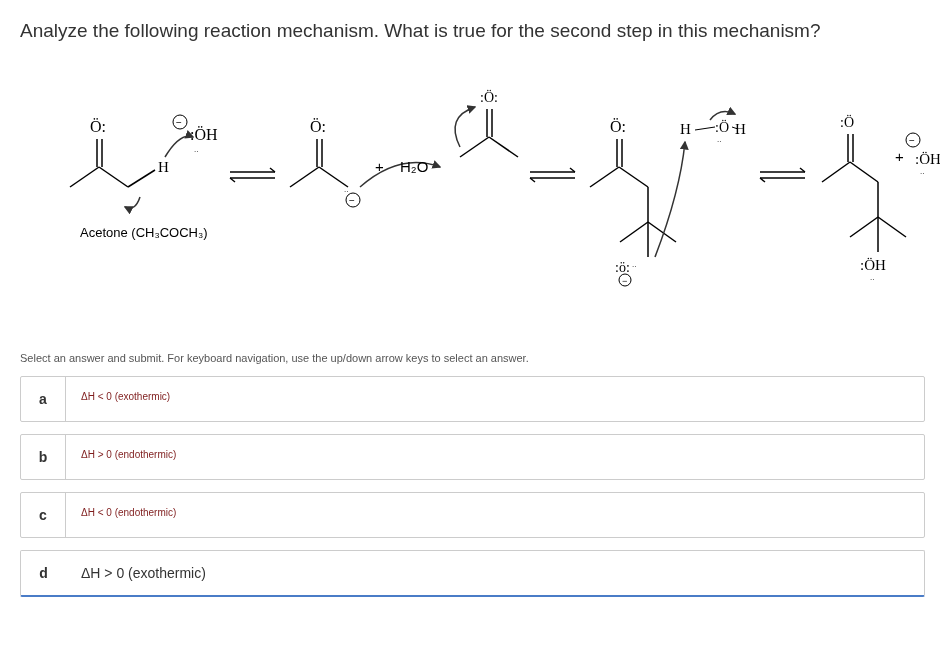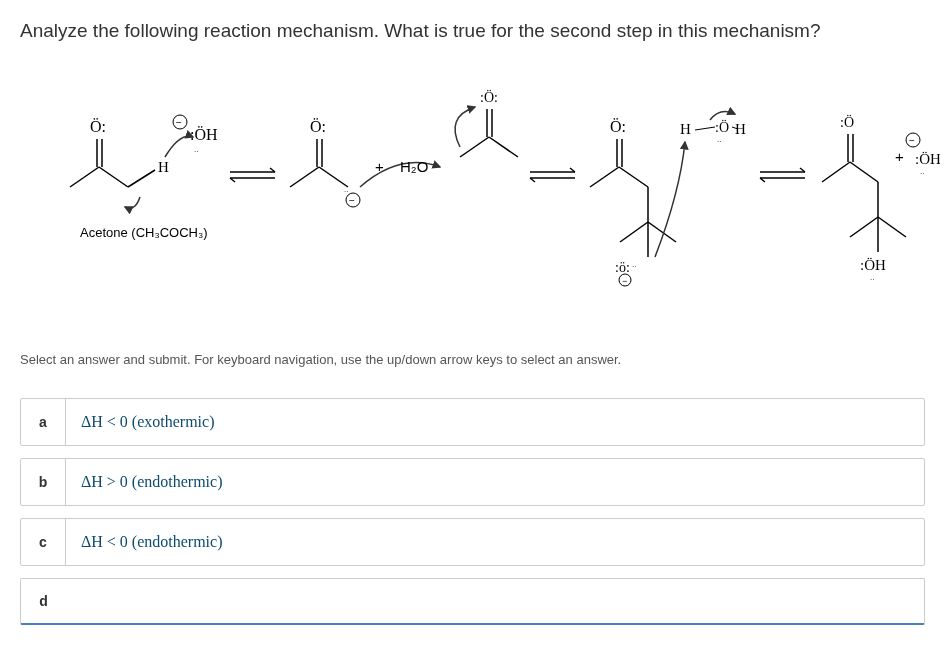--- a/index.html
+++ b/index.html
@@ -14,23 +14,23 @@
       font-size: 19px;
       color: #333;
       margin-bottom: 30px;
     }
     .diagram-area {
       margin: 20px 0 40px 0;
       position: relative;
       height: 240px;
     }
     .instruction {
-      font-size: 13px;
+      font-size: 11px;
       color: #555;
-      margin-bottom: 31px;
+      margin-bottom: 12px;
     }
     .options {
       display: flex;
       flex-direction: column;
       gap: 12px;
     }
     .option {
       display: flex;
       align-items: stretch;
       border: 1px solid #ccc;
@@ -44,24 +44,23 @@
       align-items: center;
       justify-content: center;
       font-weight: bold;
       font-size: 14px;
       color: #333;
       border-right: 1px solid #ccc;
       padding: 14px 0;
     }
     .option-text {
       padding: 14px 15px;
-      font-size: 16px;
-      color: #0c4a6e;
+      font-size: 10px;
+      color: #7f1d1d;
       flex: 1;
-      font-family: Liberation Serif, serif;
     }
     .option-text-special {
       padding: 14px 15px;
       font-size: 14px;
       color: #333;
       flex: 1;
     }
     .option:nth-child(4) .option-letter {
       border-right: none;
     }
@@ -212,14 +211,15 @@
   <div class="option">
     <div class="option-letter">b</div>
     <div class="option-text">ΔH &gt; 0 (endothermic)</div>
   </div>
   <div class="option">
     <div class="option-letter">c</div>
     <div class="option-text">ΔH &lt; 0 (endothermic)</div>
   </div>
   <div class="option">
     <div class="option-letter">d</div>
+    <div class="option-text-special">ΔH &gt; 0 (exothermic)</div>
   </div>
 </div>
 
 </body></html>

